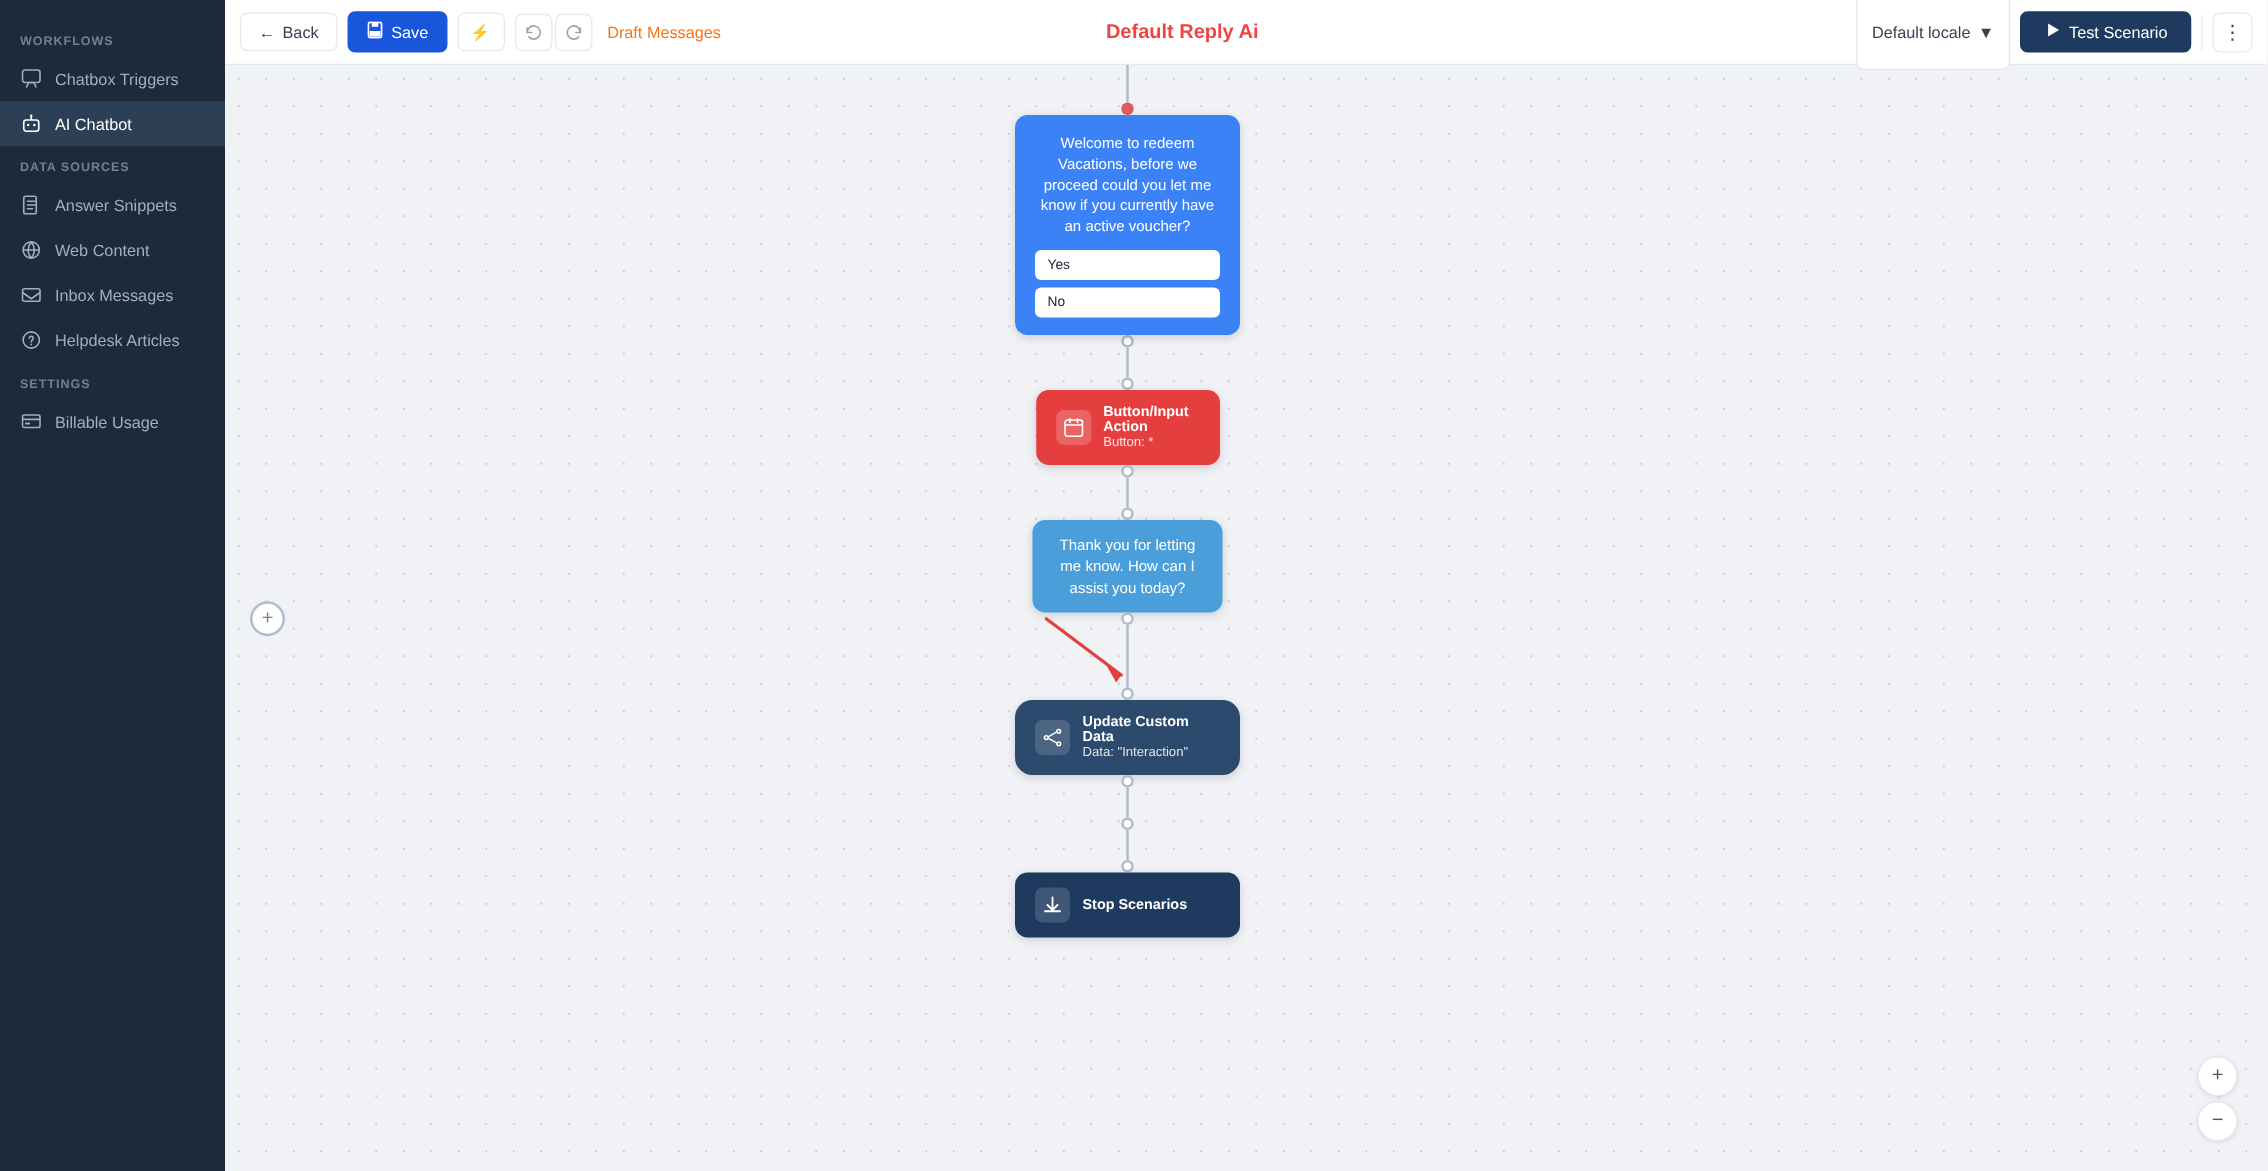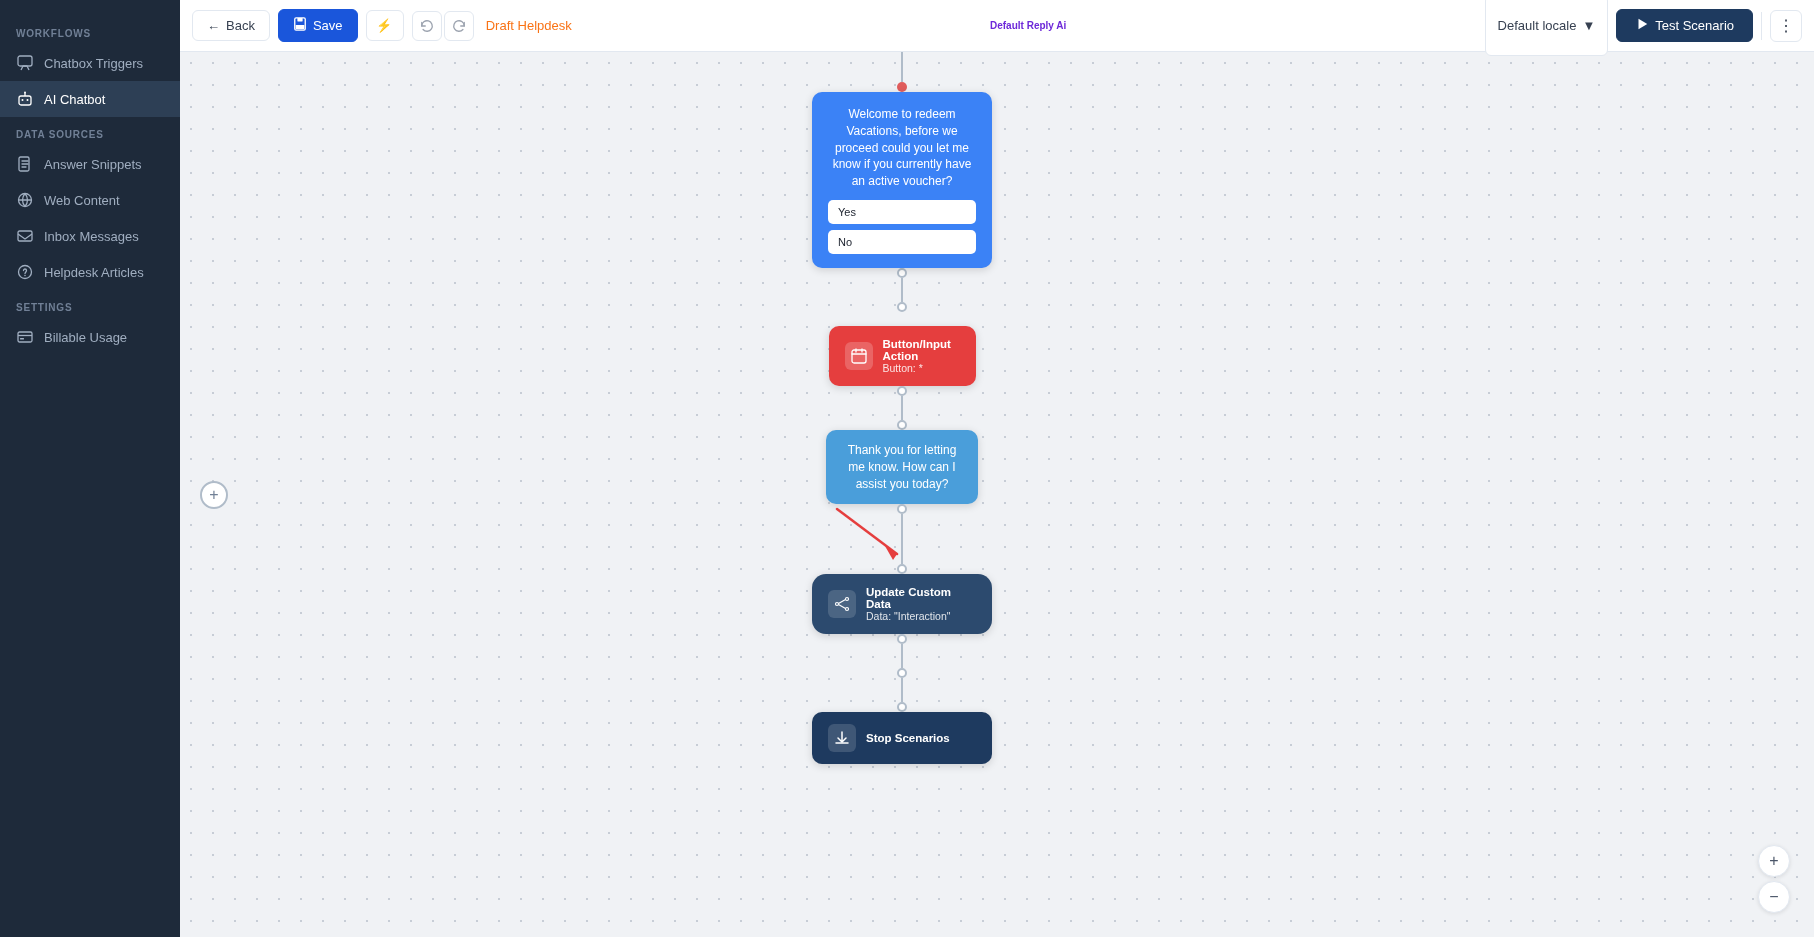--- a/index.html
+++ b/index.html
@@ -94,24 +94,24 @@
       padding: 7px 18px;
     }
     .toolbar-draft-label {
       color: #f97316;
       font-size: 13px;
       font-weight: 500;
       margin-left: 4px;
     }
     .toolbar-title {
       flex: 1;
-      text-align: center;
-      font-size: 10px;
+      text-align: left;
+      font-size: 16px;
       font-weight: 600;
-      color: #6d28d9;
+      color: #ef4444;
     }
     .toolbar-spacer { flex: 1; }
     .toolbar-locale-select {
       border: 1px solid #e2e8f0;
       border-radius: 6px;
       padding: 22px 12px;
       font-size: 13px;
       color: #374151;
       background: #fff;
       cursor: pointer;
@@ -222,21 +222,20 @@
       border-radius: 10px;
       padding: 12px 16px;
       width: 147px;
       color: #fff;
       font-size: 12px;
       text-align: center;
       display: flex;
       align-items: center;
       gap: 10px;
       box-shadow: 0 2px 8px rgba(0,0,0,0.15);
-      margin-top: 14px;
     }
     .node-action-red .node-icon {
       width: 28px;
       height: 28px;
       background: rgba(255,255,255,0.2);
       border-radius: 6px;
       display: flex;
       align-items: center;
       justify-content: center;
       flex-shrink: 0;
@@ -491,21 +490,21 @@
           </svg>
       </button>
       <button class="undo-redo-btn">
         <svg width="14" height="14" viewBox="0 0 16 16" fill="none">
             <path d="M14 8a6 6 0 1 0-1.5 4" stroke="#9ca3af" stroke-width="1.5" stroke-linecap="round"></path>
             <path d="M14 4v4h-4" stroke="#9ca3af" stroke-width="1.5" stroke-linecap="round" stroke-linejoin="round"></path>
           </svg>
       </button>
     </div>
 
-    <span class="toolbar-draft-label">Draft Helpdesk</span>
+    <span class="toolbar-draft-label">Draft Messages</span>
 
     <div class="toolbar-spacer"></div>
 
     <span class="toolbar-title">Default Reply Ai</span>
 
     <div class="toolbar-spacer"></div>
 
     <div class="toolbar-locale-select">
       <span>Default locale</span>
       <span>▼</span>

